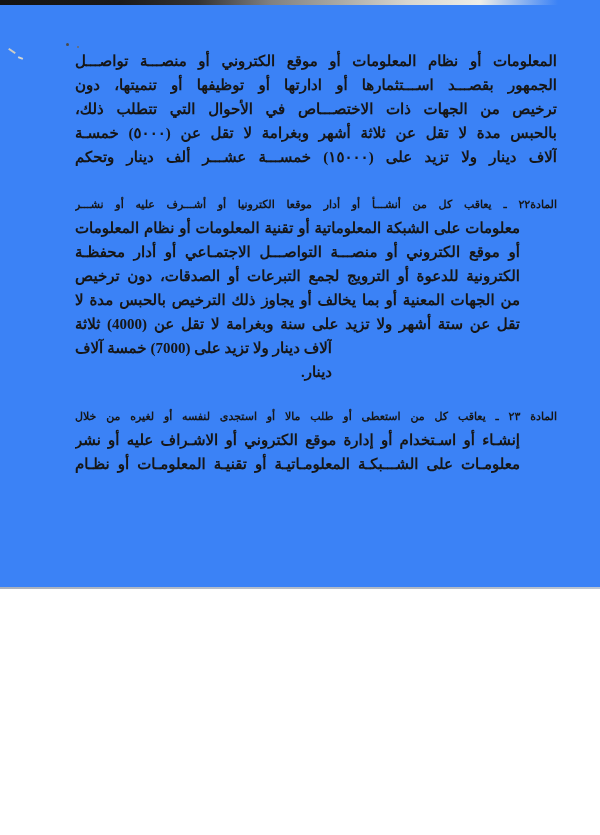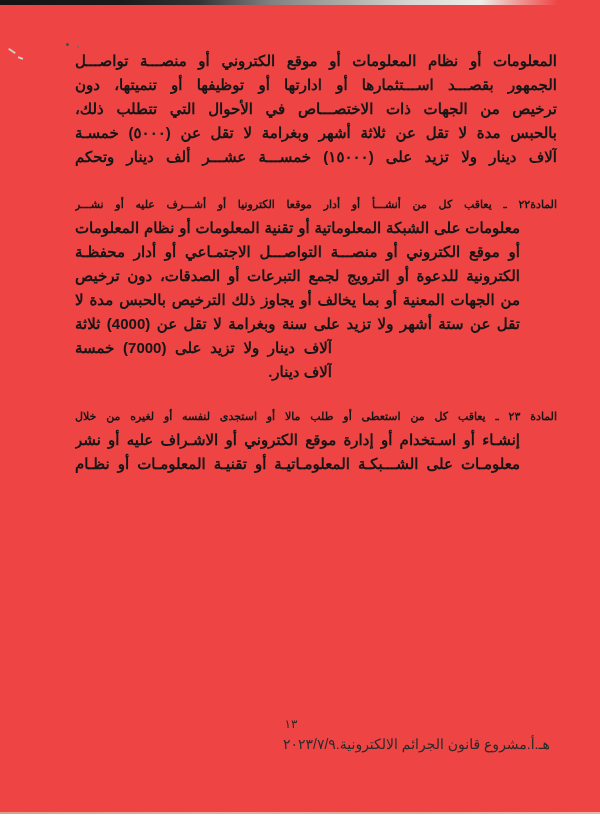--- a/index.html
+++ b/index.html
@@ -1,19 +1,19 @@
 <!DOCTYPE html>
 <html lang="ar"><head>
 <meta charset="utf-8">
 <style>
   html, body { margin:0; padding:0; background:#ffffff; }
   .page {
-    position:relative; width:600px; height:814px;
-    background:#ef4444; overflow:hidden;
-    font-family:Liberation Sans, sans-serif; color:#161616;
+    position:relative; width:600px; height:589px;
+    background:#3b82f6; overflow:hidden;
+    font-family:Liberation Serif, serif; color:#161616;
   }
   
   .scan-top {
     position:absolute; top:0; left:0; width:100%; height:5px;
     background:linear-gradient(90deg,#141414 0%,#1a1a1a 20%,#333333 33%,
       #808080 45%,#ababa6 57%,#d6d6d0 68%,#eeeee8 80%,rgba(250,250,245,0) 93%);
   }
   .scan-bottom {
     position:absolute; bottom:0; left:0; width:100%; height:2px; opacity:.75;
     background:linear-gradient(90deg,#cfc0a8,#ded2bd 40%,#d8cab2 70%,#e6dcc8);

